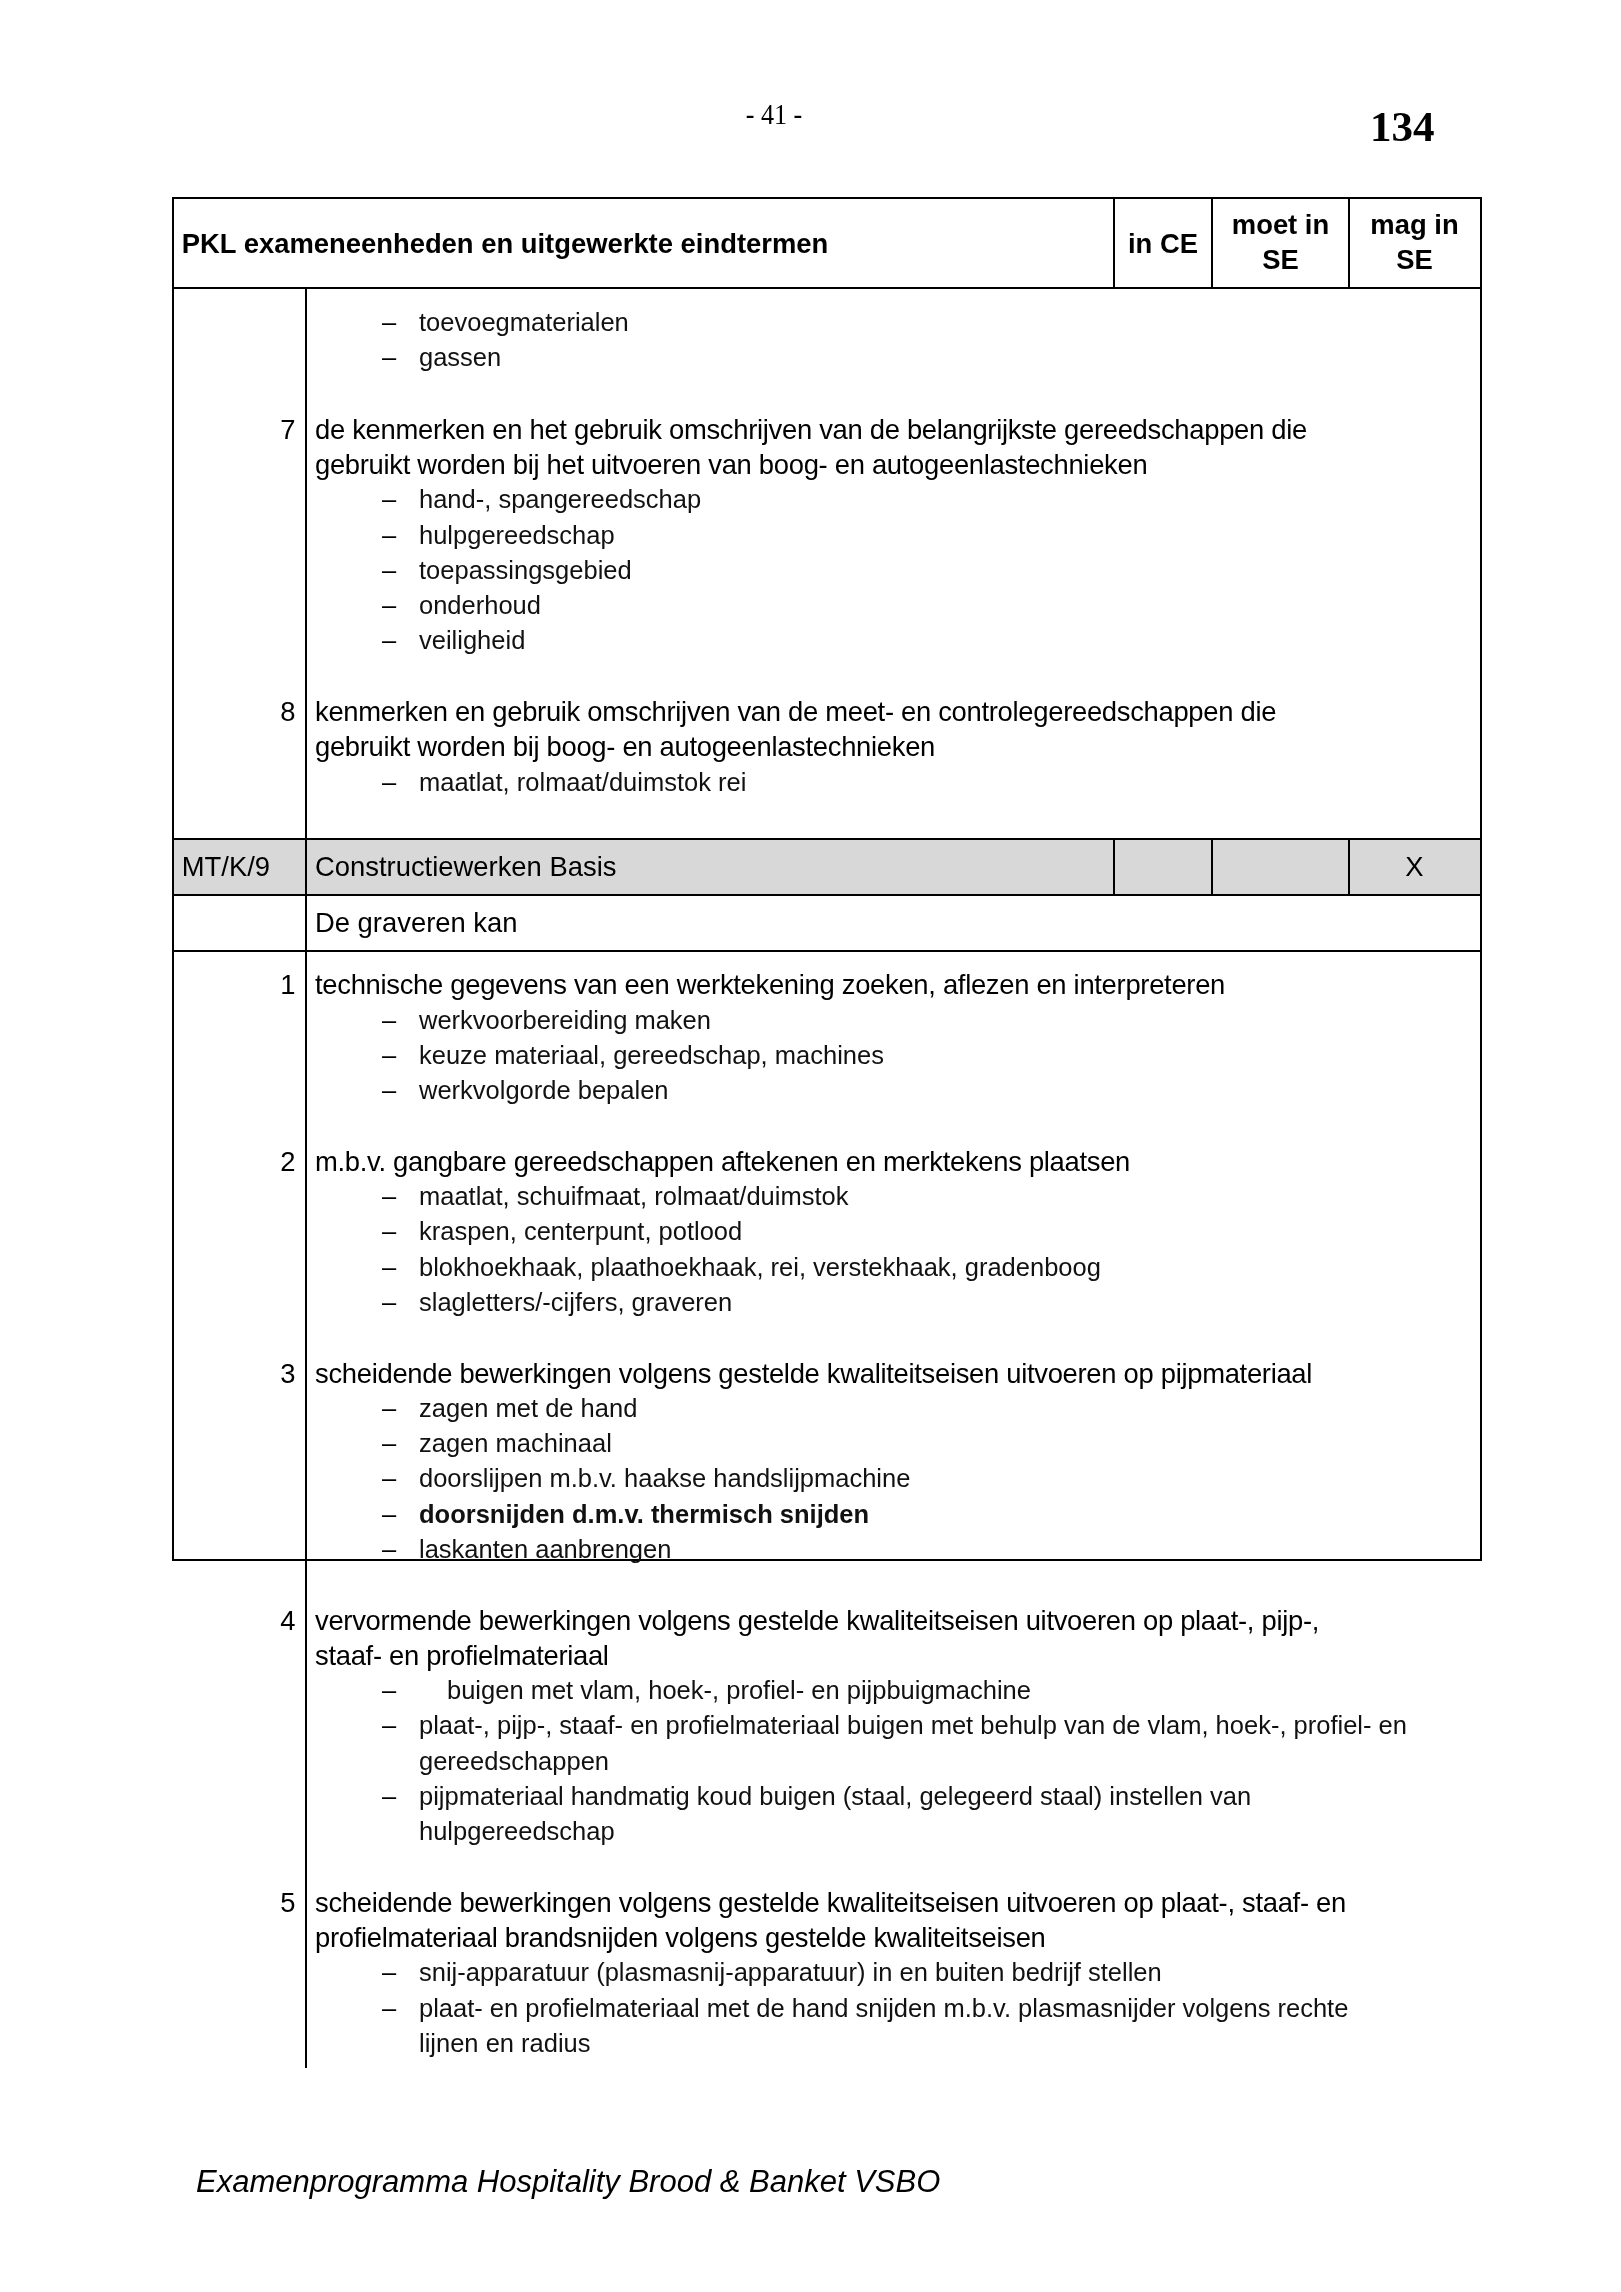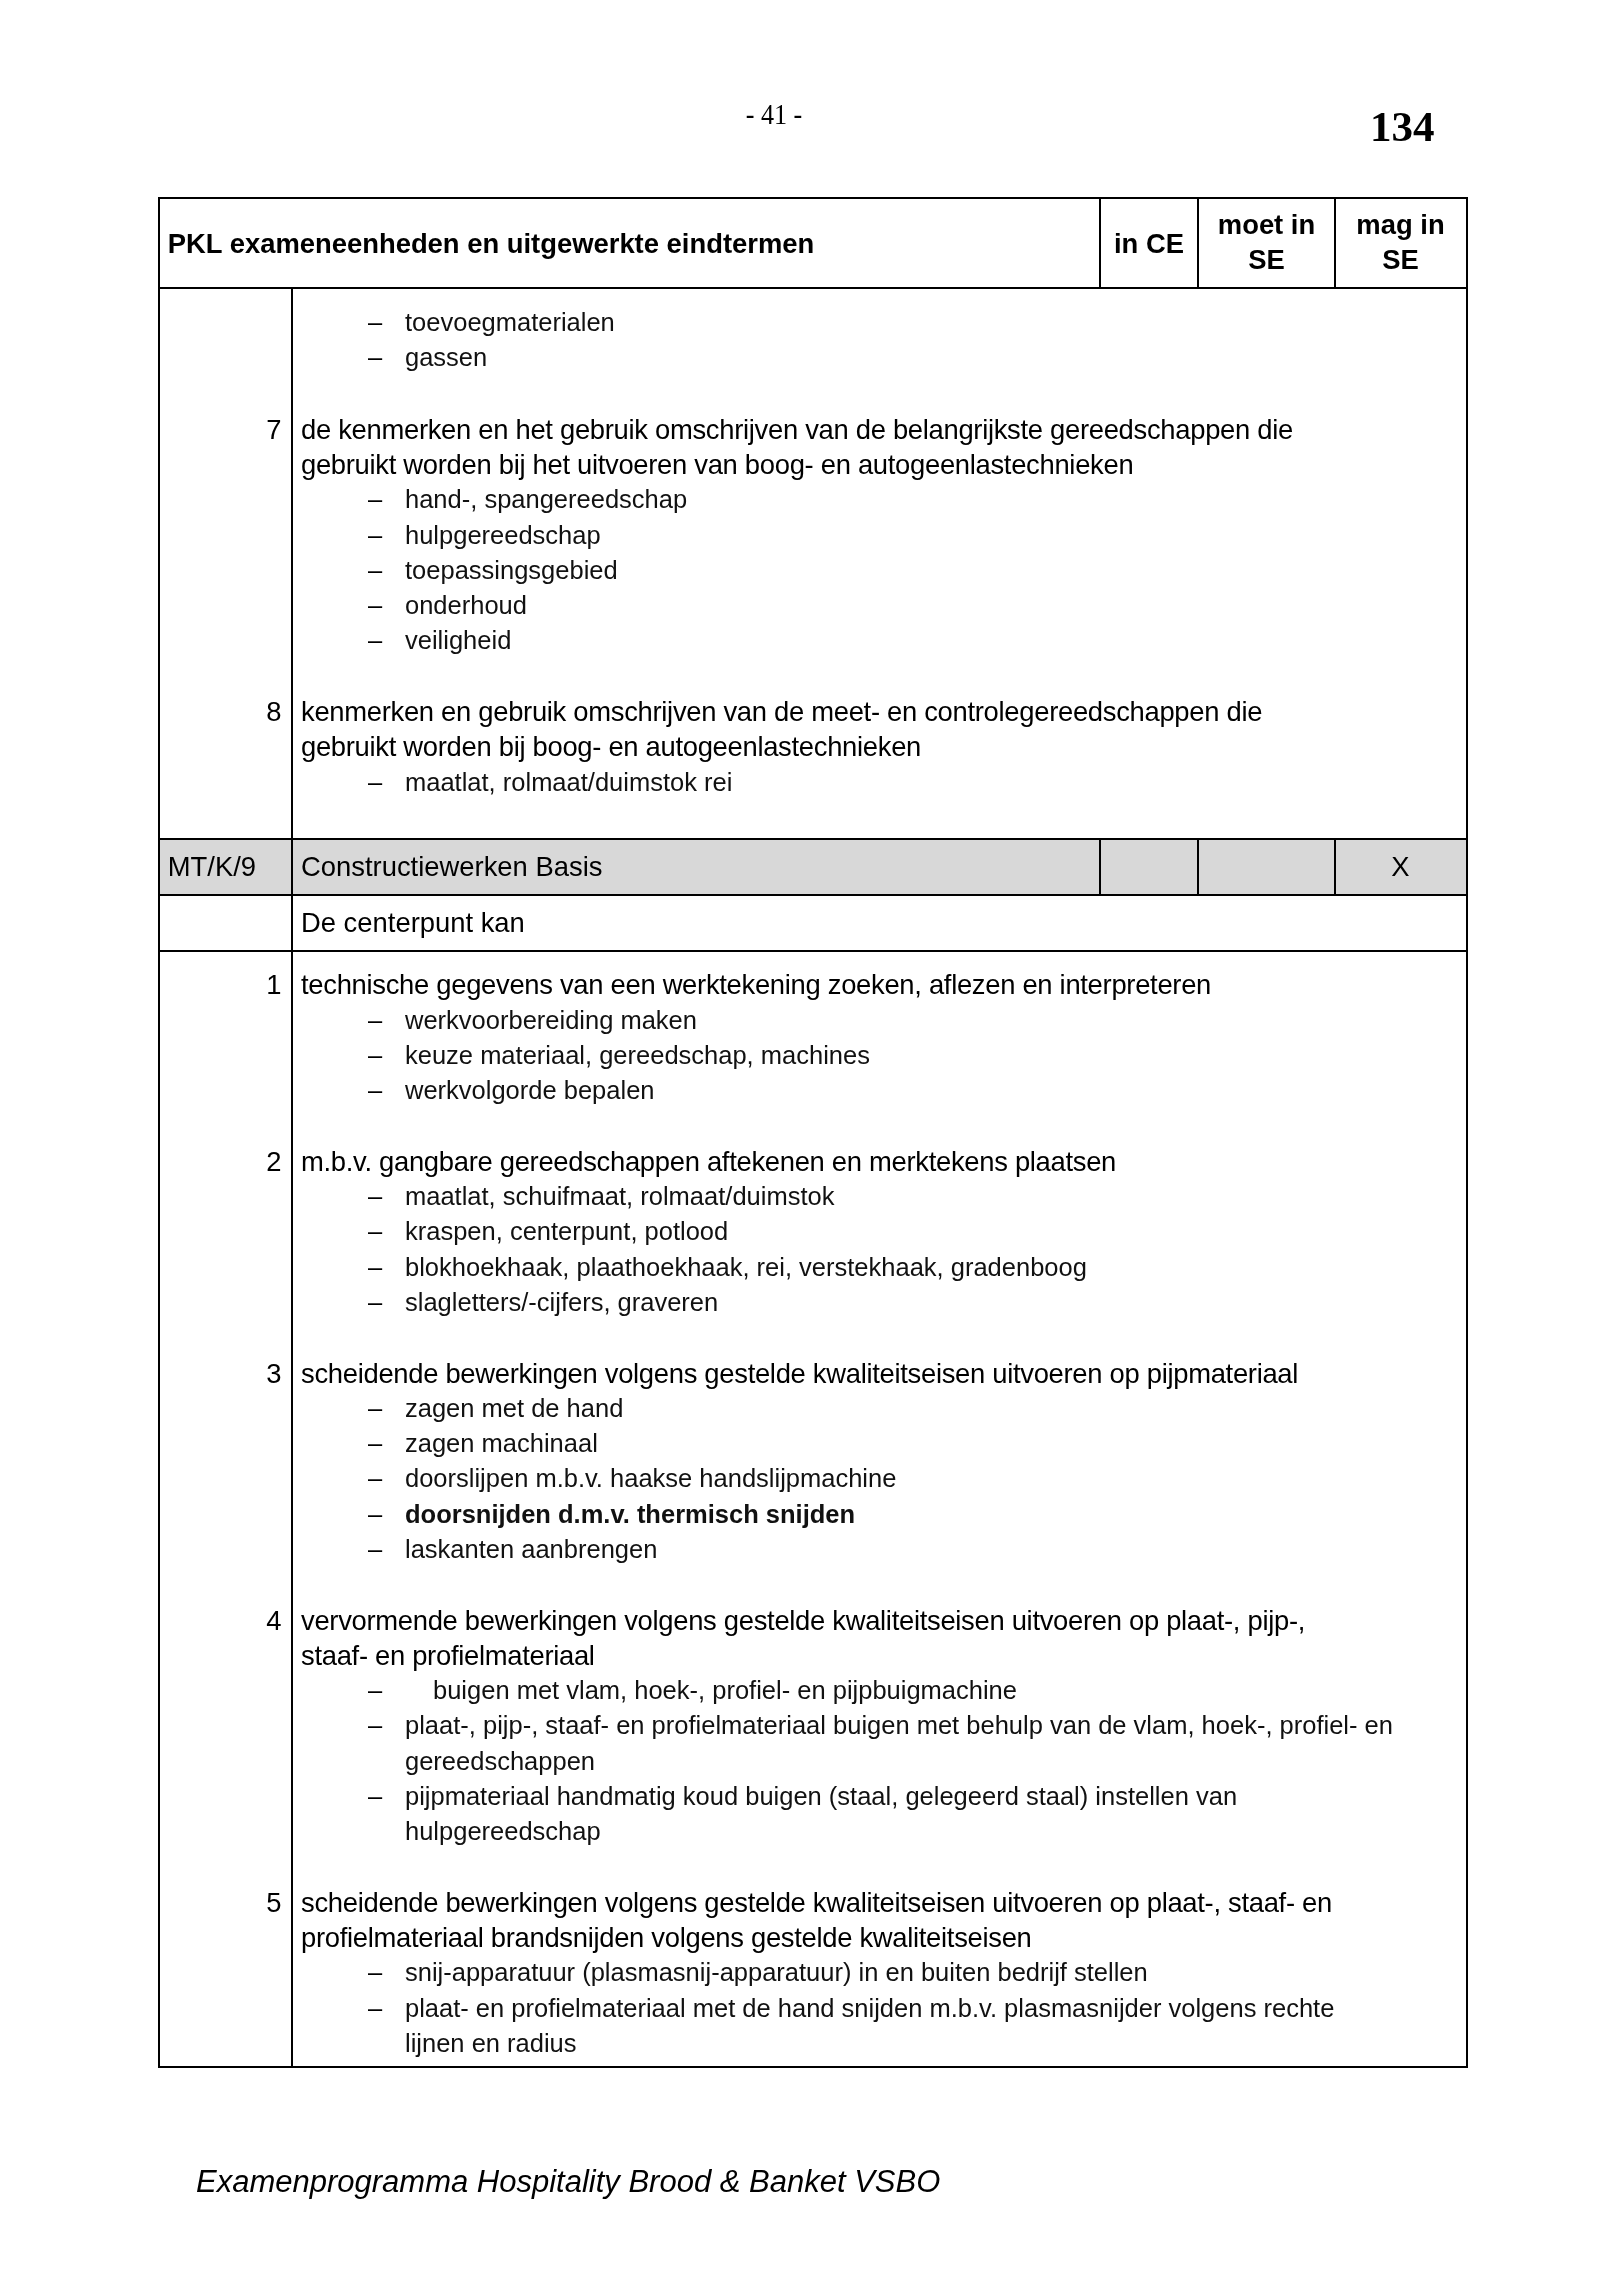--- a/index.html
+++ b/index.html
@@ -10,21 +10,21 @@
   .page-num-center {
     position: absolute; left: 774px; top: 98px;
     font-family: "Liberation Serif", serif; font-size: 29px;
     transform: translateX(-50%) scaleX(0.9); white-space: nowrap;
   }
   .page-num-right {
     position: absolute; left: 1370px; top: 102px;
     font-family: "Liberation Serif", serif; font-size: 43px; font-weight: bold;
   }
   .table {
-    position: absolute; left: 158px; top: 197px; width: 1310px; height: 1871px;
+    position: absolute; left: 172px; top: 197px; width: 1310px; height: 1364px;
     border: 2.9px solid #000; box-sizing: border-box;
   }
   .hline { position: absolute; left: 0; right: 0; height: 0; border-top: 2.9px solid #000; }
   .vline { position: absolute; width: 0; border-left: 2px solid #000; }
   .grey-row { position: absolute; left: 0; right: 0; background: #d8d8d8; }
   .txt { position: absolute; white-space: nowrap; font-size: 27.4px; line-height: 35px; }
   .bold-hdr { font-weight: bold; font-size: 27.4px; }
   .hdr-cell { position: absolute; text-align: center; font-weight: bold; font-size: 27.4px; line-height: 35px; }
   .num { position: absolute; text-align: right; width: 98px; font-size: 27.4px; line-height: 35px; }
   .main-line { font-size: 27.4px; letter-spacing: -0.3px; }
@@ -67,21 +67,21 @@
   <div class="vline" style="left:1037px; top:639px; height:57px;"></div>
   <div class="vline" style="left:1174px; top:639px; height:57px;"></div>
 
   <div class="vline" style="left:131px; top:90px; height:1779px;"></div>
 
   <div class="txt" style="left:7.8px; top:650px;">MT/K/9</div>
   <div class="txt" style="left:141px; top:650px;">Constructiewerken Basis</div>
   <div class="txt" style="left:975px; top:650px;"></div>
   <div class="txt" style="left:1098px; top:650px;"></div>
   <div class="hdr-cell" style="left:1175px; width:131px; top:650px; font-weight:normal;"><span>X</span></div>
-  <div class="txt" style="left:141px; top:706px;">De centerpunt kan</div>
+  <div class="txt" style="left:141px; top:706px;">De graveren kan</div>
 
   <div id="content">
       <div class="dash" style="left:208px; top:106px;">–</div>
       <div class="txt sub-line" style="left:245px; top:106px;">toevoegmaterialen</div>
       <div class="dash" style="left:208px; top:141px;">–</div>
       <div class="txt sub-line" style="left:245px; top:141px;">gassen</div>
       <div class="num" style="left:23.5px; top:213px;">7</div>
       <div class="txt main-line" style="left:141px; top:213px;">de kenmerken en het gebruik omschrijven van de belangrijkste gereedschappen die</div>
       <div class="txt main-line" style="left:141px; top:248px;">gebruikt worden bij het uitvoeren van boog- en autogeenlastechnieken</div>
       <div class="dash" style="left:208px; top:283px;">–</div>

